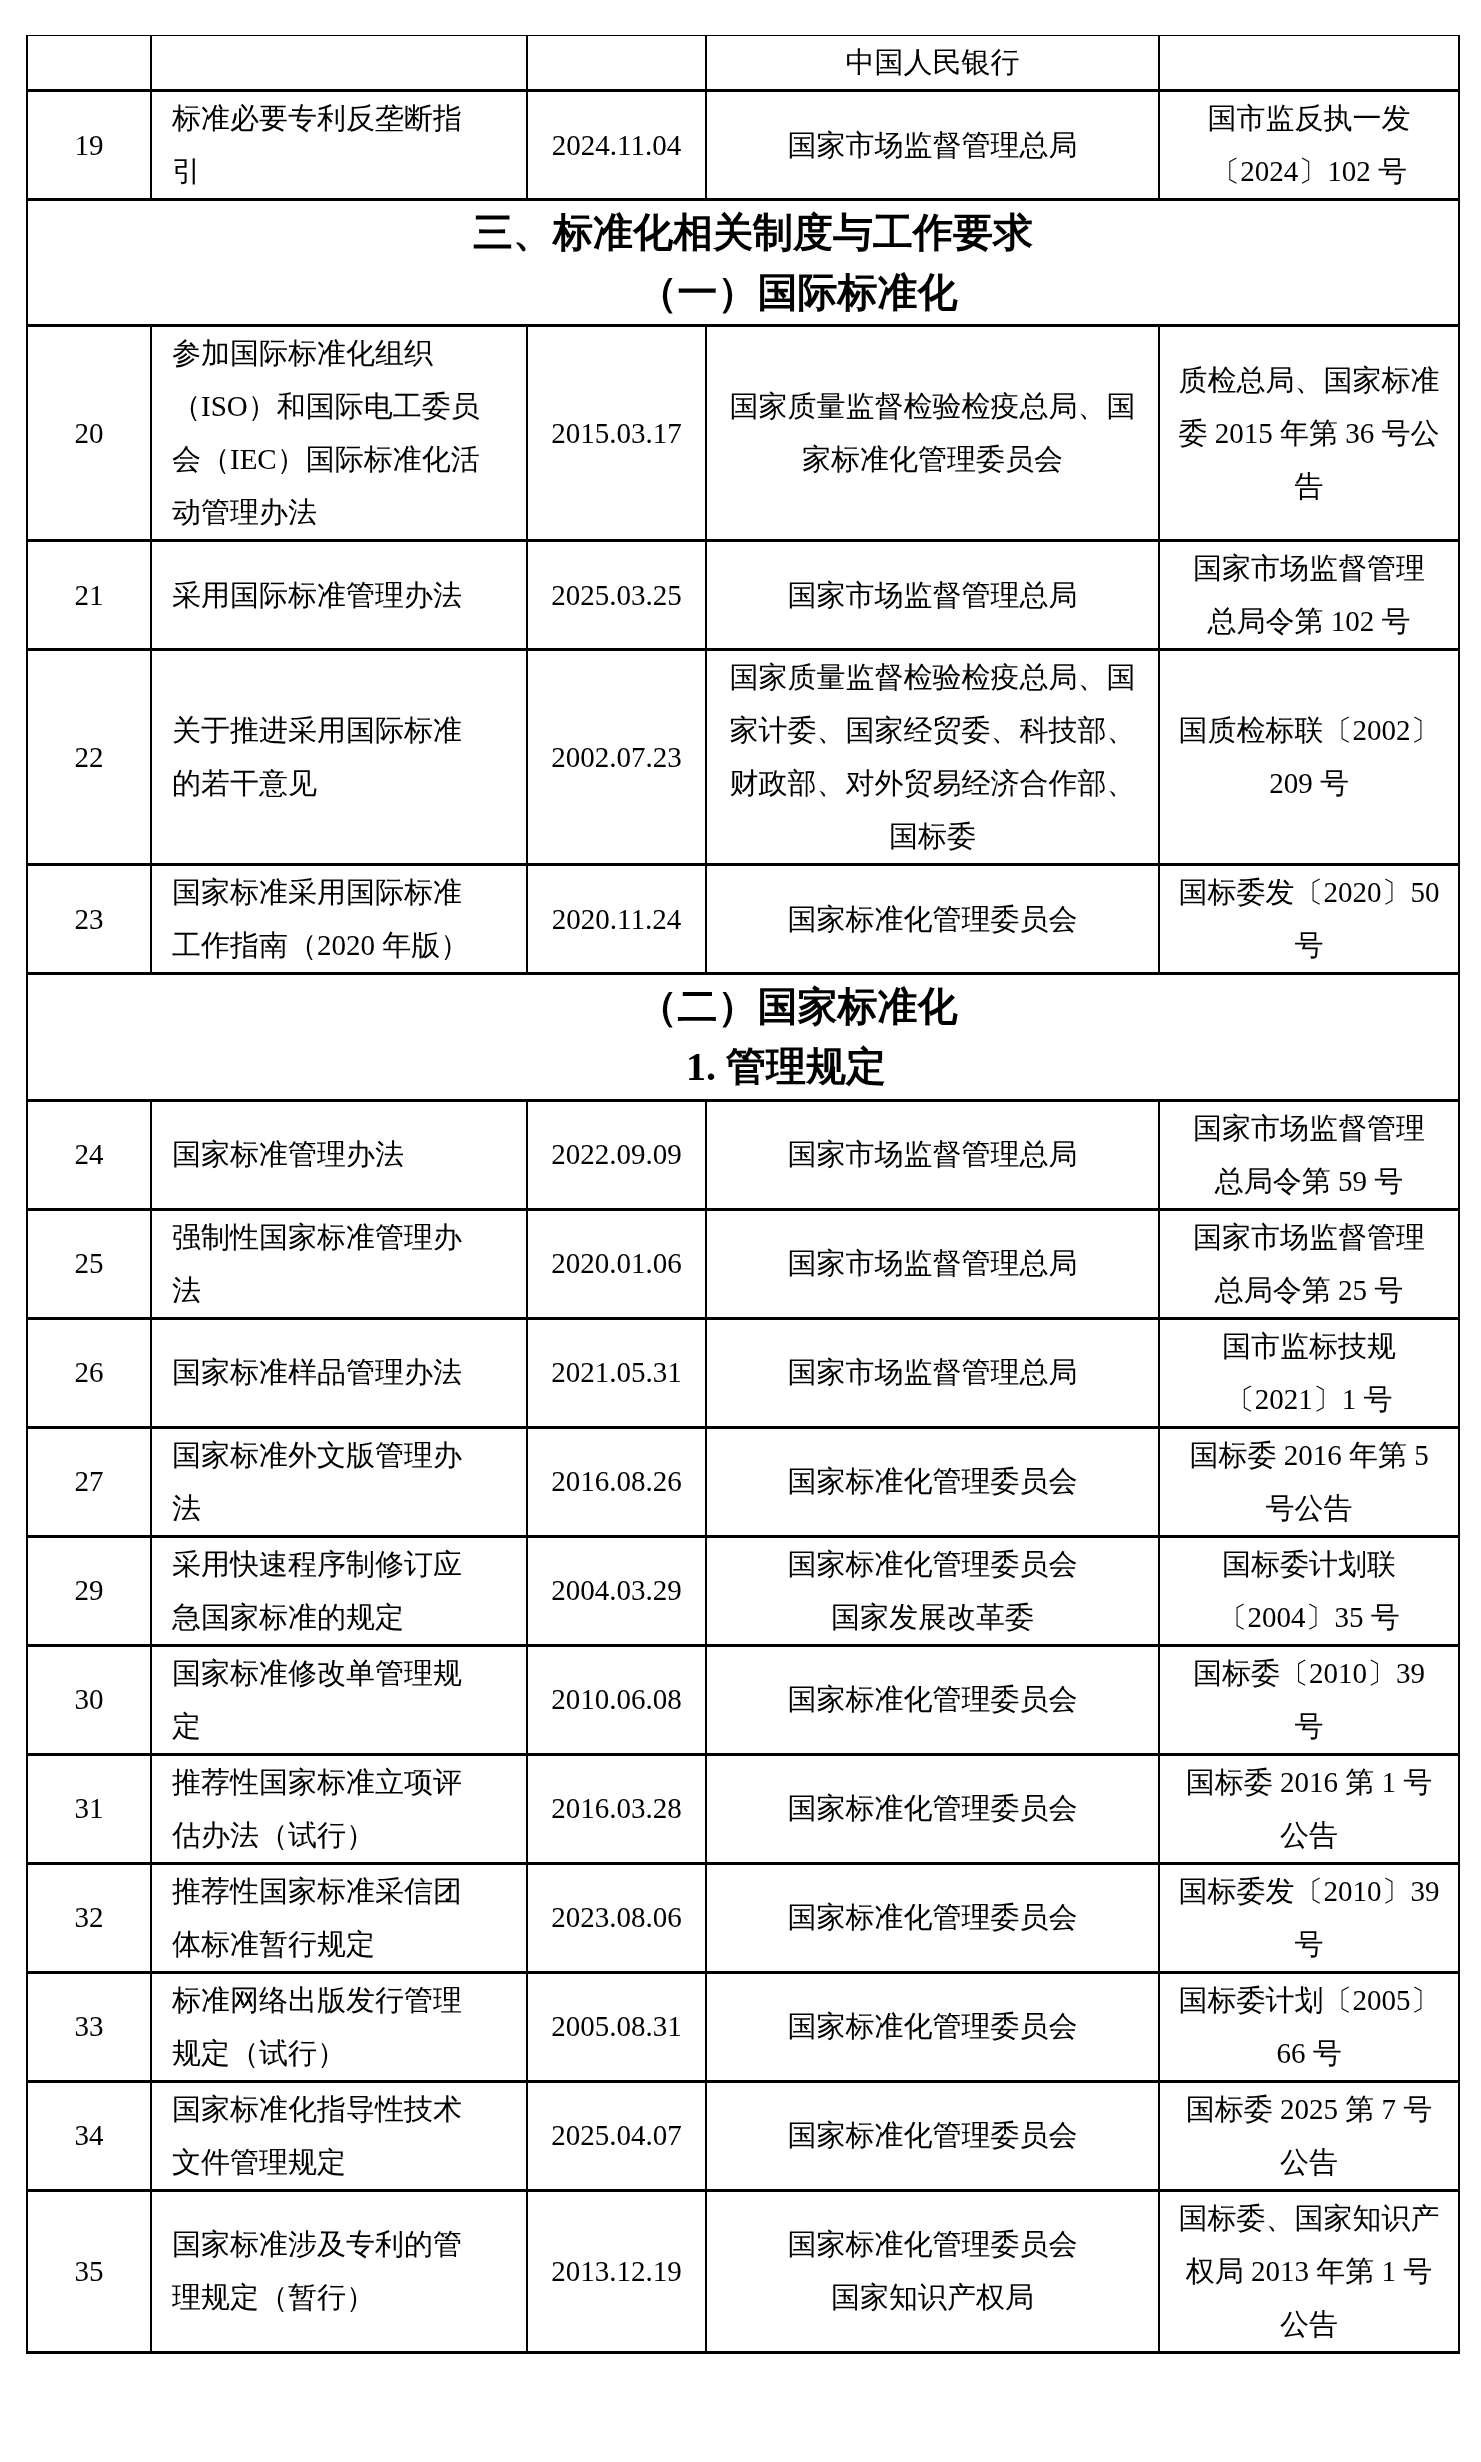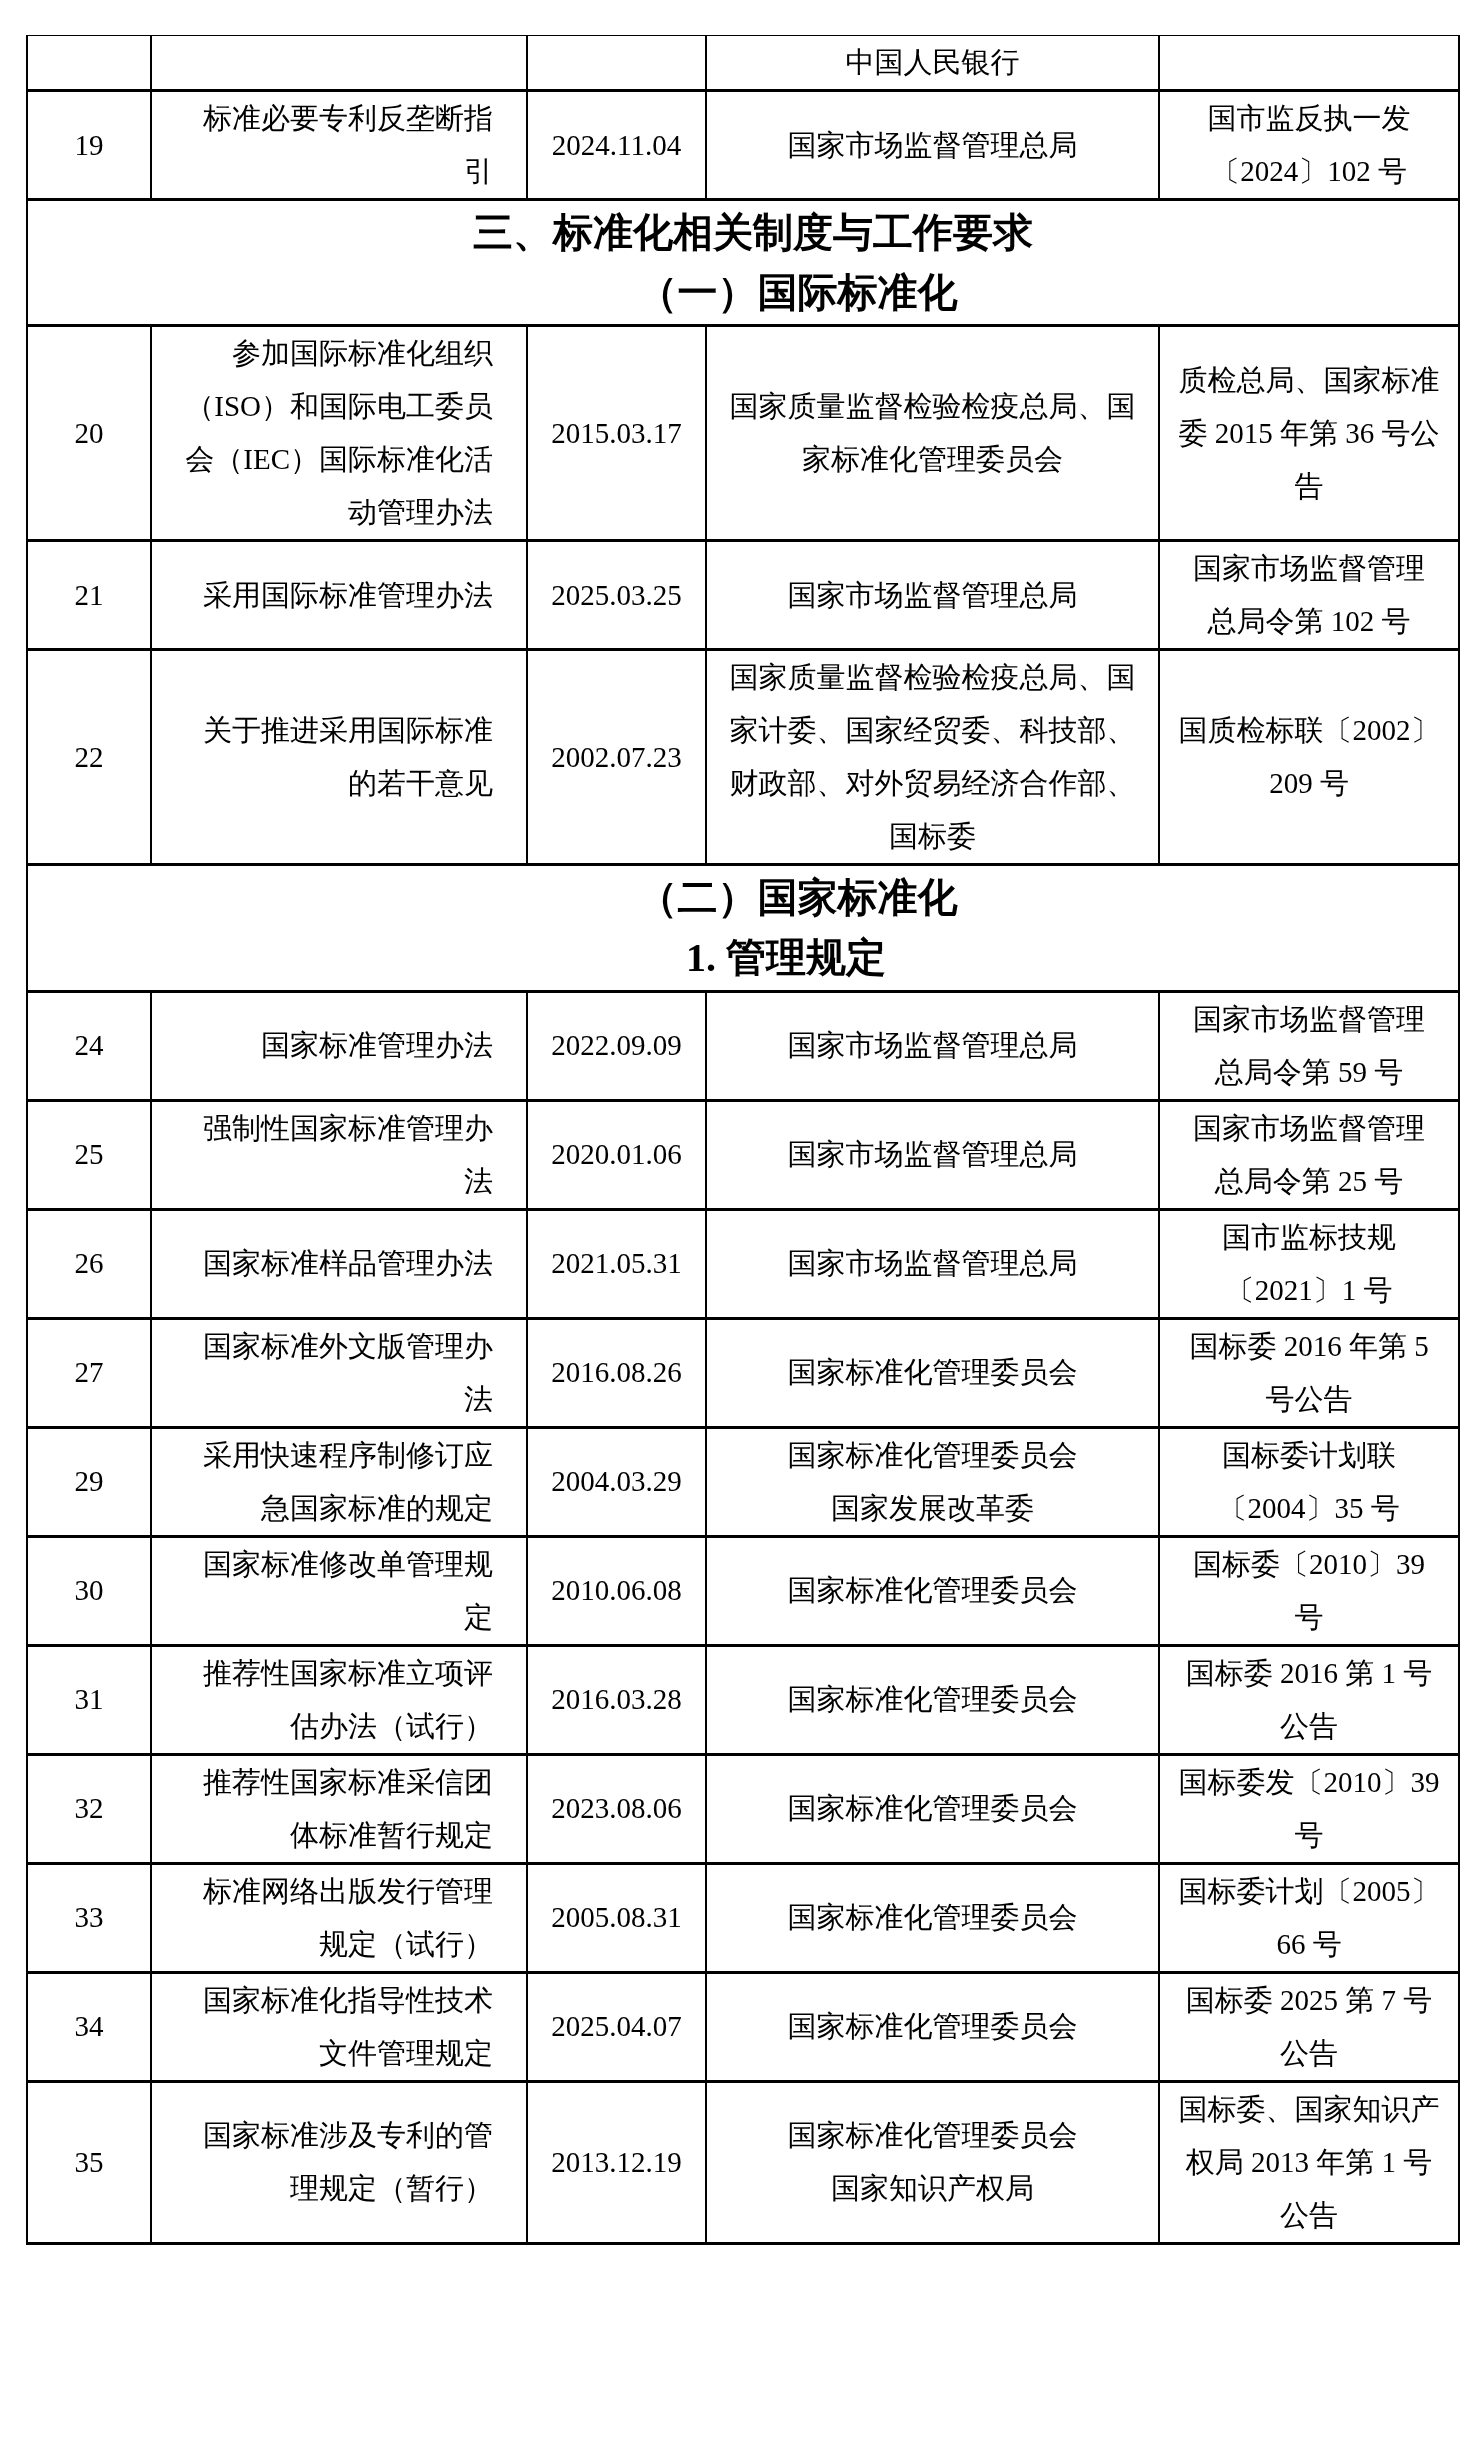--- a/index.html
+++ b/index.html
@@ -47,21 +47,21 @@
   tr.rh-cont  { height: 53px;  }
   tr.rh-2     { height: 106px; padding-left: 33px; }
   tr.rh-3     { height: 159px; }
   tr.rh-4     { height: 212px; }
   tr.rh-sect  { height: 124px; }
 
   .cell-no {
     text-align: center;
   }
   .cell-title {
-    text-align: right;
+    text-align: left;
     padding-left: 20px;
     padding-right: 33px;
     white-space: pre-line;
   }
   .cell-date {
     text-align: center;
     white-space: pre-line;
   }
   .cell-agency {
     text-align: center;
@@ -157,20 +157,29 @@
 的若干意见</td>
         <td class="cell-date">2002.07.23</td>
         <td class="cell-agency">国家质量监督检验检疫总局、国
 家计委、国家经贸委、科技部、
 财政部、对外贸易经济合作部、
 国标委</td>
         <td class="cell-doc">国质检标联〔2002〕
 209 号</td>
       </tr>
 
+      <tr class="rh-2">
+        <td class="cell-no">23</td>
+        <td class="cell-title">国家标准采用国际标准
+工作指南（2020 年版）</td>
+        <td class="cell-date">2020.11.24</td>
+        <td class="cell-agency">国家标准化管理委员会</td>
+        <td class="cell-doc">国标委发〔2020〕50
+号</td>
+      </tr>
 
       <tr class="rh-sect">
         <td class="cell-section" colspan="5">
           <div class="sect-line ind-b">（二）国家标准化</div>
           <div class="sect-line ind-c">1. 管理规定</div>
         </td>
       </tr>
 
       <tr class="rh-2">
         <td class="cell-no">24</td>

